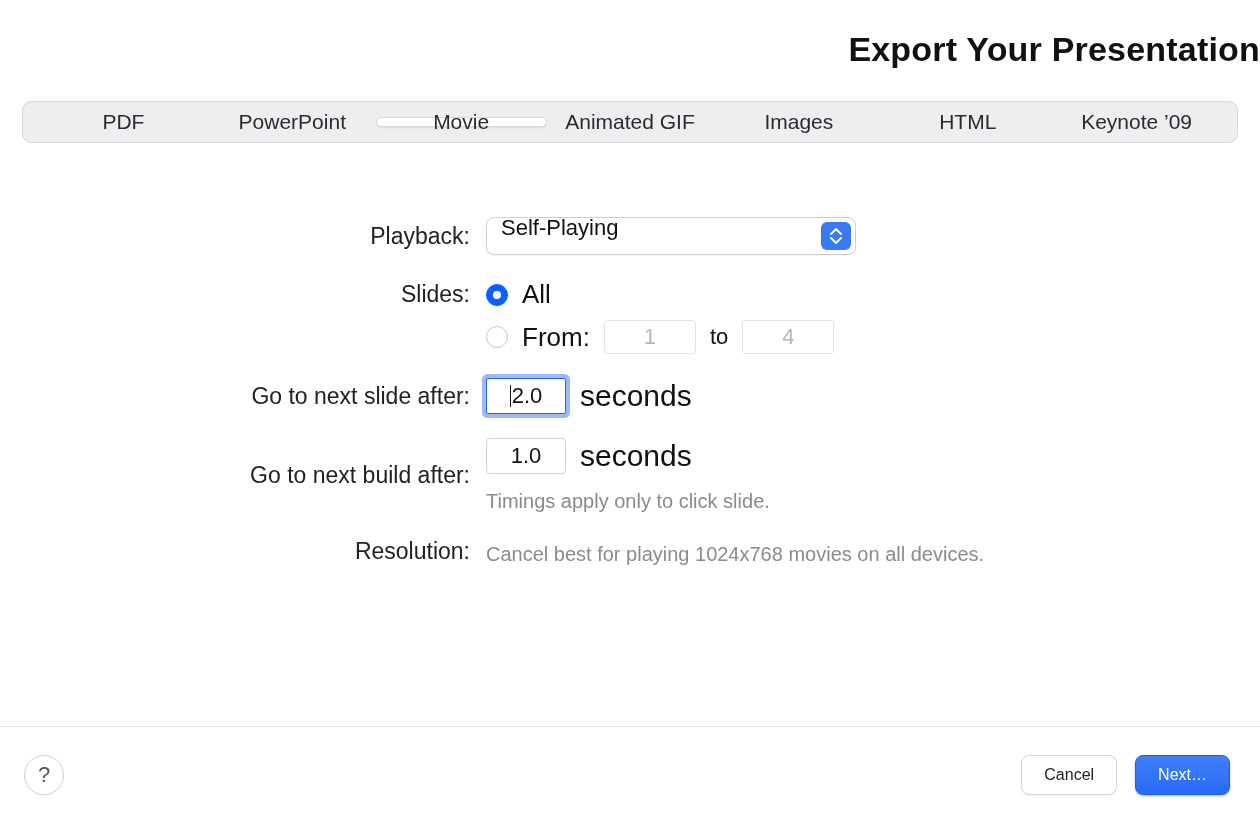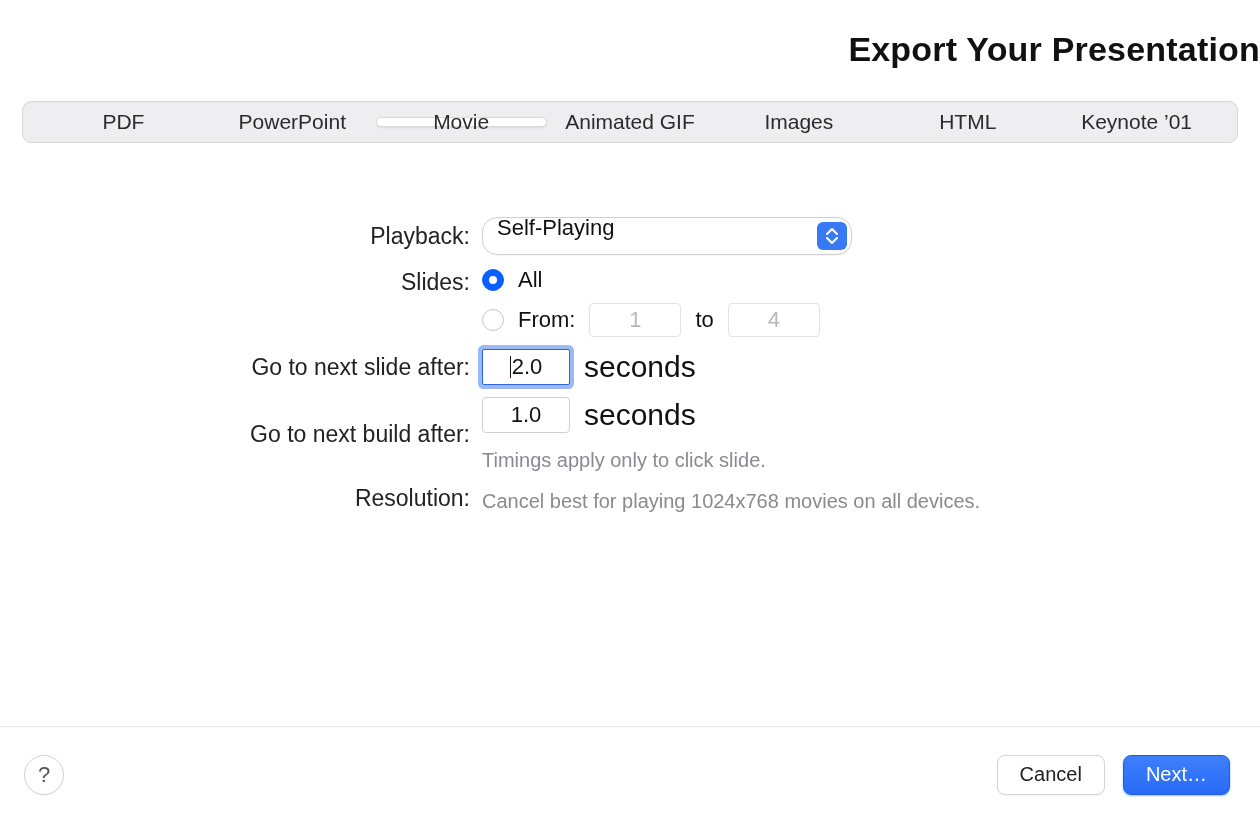--- a/index.html
+++ b/index.html
@@ -81,35 +81,34 @@
   .seg-item.selected + .seg-item::before{display:none}
 
   
   .form{
     margin-top:74px;
     display:grid;
     grid-template-columns:470px 1fr;
     column-gap:16px;
     row-gap:24px;
     align-items:start;
-    gap:12px;
   }
   .lbl{
     justify-self:end;
     align-self:center;
     font-size:23px;
     color:#222;
   }
   .lbl.top{align-self:flex-start;margin-top:2px}
   .field{display:flex;flex-direction:column;gap:10px}
   .row{display:flex;align-items:center;gap:14px}
   .select{
     width:370px;height:38px;
     border:1px solid var(--field-border);
-    border-radius:15px;
+    border-radius:8px;
     display:flex;align-items:center;
     padding:0 44px 16px 14px;
     font-size:22px;
     position:relative;
     background:#fff;
     box-shadow:0 1px 1px rgba(0,0,0,.04);
   }
   .select .stepper{
     position:absolute;right:4px;top:4px;bottom:4px;width:30px;
     background:var(--select-chevron-bg);
@@ -124,32 +123,32 @@
     display:inline-flex;align-items:center;justify-content:center;
     flex:0 0 auto;
   }
   .radio.checked{
     border-color:var(--accent);
     background:var(--accent);
   }
   .radio.checked::after{
     content:"";width:8px;height:8px;border-radius:50%;background:#fff;
   }
-  .radio-label{font-size:22px}
+  .radio-label{font-size:26px}
   .num{
     width:92px;height:34px;
     border:1px solid var(--field-border);
     border-radius:4px;
     text-align:center;
     font-size:22px;
     background:#fff;
     padding:0 6px;
     display:flex;align-items:center;justify-content:center;
   }
-  .num.small{width:88px;height:36px}
+  .num.small{width:80px;height:36px}
   .num.disabled{
     border-color:var(--field-border-disabled);
     color:#b7b7bd;
     background:#fff;
   }
   .num.focused{
     border:1px solid var(--focus-border);
     box-shadow:0 0 0 4px var(--focus-ring);
     border-radius:2px;
   }
@@ -176,21 +175,21 @@
     width:40px;height:40px;border-radius:50%;
     border:1px solid var(--btn-border);
     display:flex;align-items:center;justify-content:center;
     font-size:22px;color:#555;background:#fff;
     box-shadow:0 1px 1px rgba(0,0,0,.04);
   }
   .actions{display:flex;gap:18px}
   .btn{
     height:40px;padding:0 22px;
     border-radius:8px;border:1px solid var(--btn-border);
-    background:#fff;font-size:20px;color:#222;
+    background:#fff;font-size:16px;color:#222;
     display:flex;align-items:center;justify-content:center;
     box-shadow:0 1px 1px rgba(0,0,0,.04);
     cursor:default;user-select:none;
   }
   .btn.primary{
     background:linear-gradient(#3f7ffa,#276cf7);
     border-color:#1f5de0;color:#fff;font-weight:400;
     box-shadow:0 1px 2px rgba(39,108,247,.45);
   }
 </style>
@@ -214,21 +213,21 @@
     <div class="seg-item">
         <span>Animated GIF</span>
       </div>
     <div class="seg-item">
         <span>Images</span>
       </div>
     <div class="seg-item">
         <span>HTML</span>
       </div>
     <div class="seg-item">
-        <span>Keynote ’01</span>
+        <span>Keynote ’09</span>
       </div>
   </div>
 
   <div class="form">
 
     <div class="lbl">Playback:</div>
     <div class="field">
       <div class="select">
         <span>Self-Playing</span>
         <span class="stepper">

